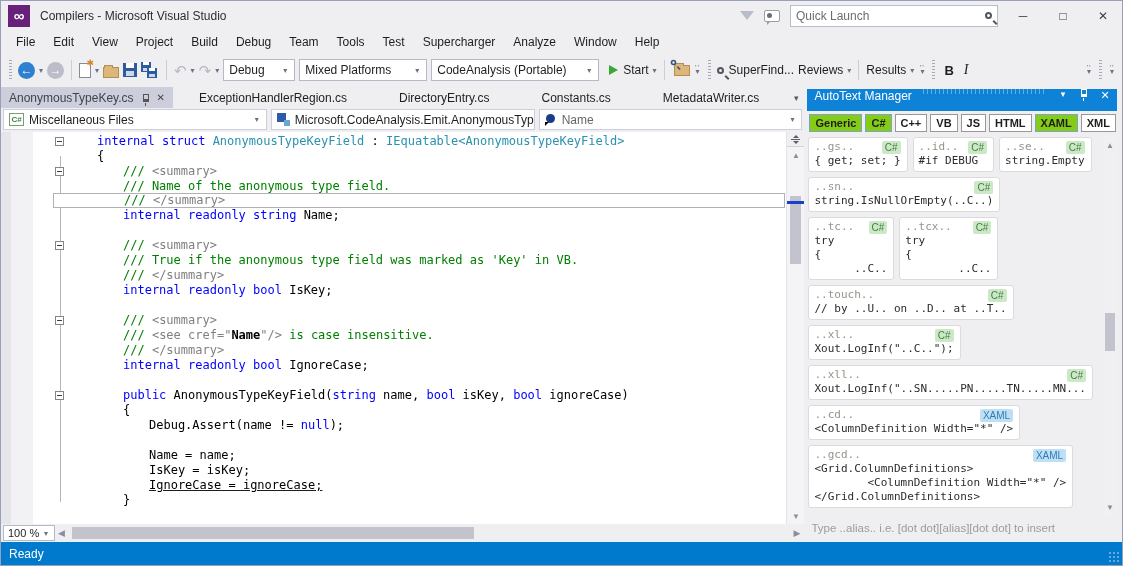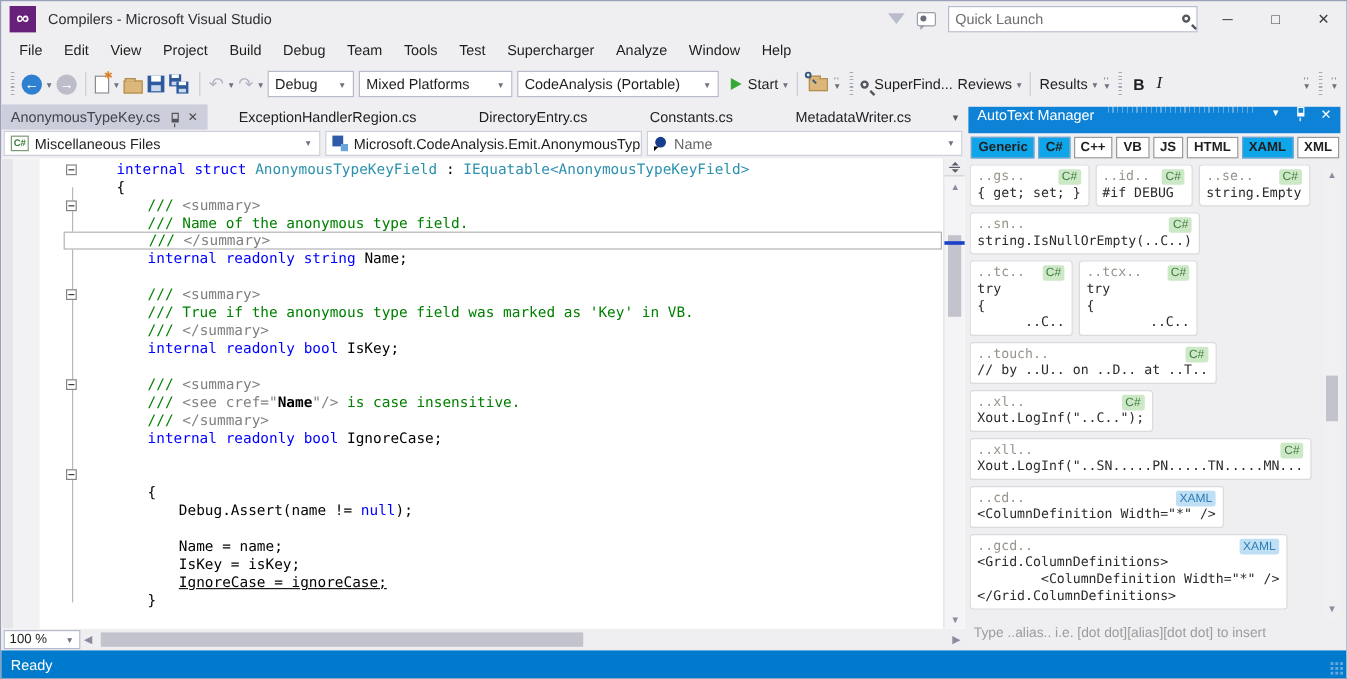--- a/index.html
+++ b/index.html
@@ -118,39 +118,39 @@
   .vsplit b { width:0; height:0; border-left:3px solid transparent; border-right:3px solid transparent; display:block; }
   .vsplit b.up { border-bottom:3px solid #5A5D68; }
   .vsplit b.dn { border-top:3px solid #5A5D68; }
   .arr { color:#8A8DA0; font-size:8px; text-align:center; display:block; }
   .vs-up { margin-top:4px; } 
   .vthumb { position:absolute; left:3px; right:3px; top:64px; height:68px; background:#C2C3CC; }
   .vmark { position:absolute; left:0; right:0; top:69px; height:3px; background:#1B3FC8; }
   .vs-dn { position:absolute; bottom:3px; left:0; right:0; }
 
   .hrow { height:18px; display:flex; align-items:center; gap:3px; padding:1px 2px; flex:0 0 auto; background:#EFEFF2; }
-  .zoombox { width:64px; height:16px; background:#fff; border:1px solid #B6B9C9; font-size:11px;
+  .zoombox { width:52px; height:16px; background:#fff; border:1px solid #B6B9C9; font-size:11px;
              display:flex; align-items:center; padding:0 4px; }
   .zoombox .car { margin-left:auto; }
   .harr { color:#8A8DA0; font-size:9px; }
   .htrack { flex:1; height:14px; position:relative; background:#EFEFF2; margin-right:16px; }
   .hthumb { position:absolute; left:4px; top:1px; width:402px; height:12px; background:#C2C3CC; }
 
   
   .panel { flex:1; margin:2px 5px 0 3px; display:flex; flex-direction:column; min-height:0; }
   .ptitle { height:22px; background:#0E82D6; color:#fff; display:flex; align-items:flex-start;
             padding:0 5px 0 7px; font-size:12px; flex:0 0 auto; gap:7px; }
   .ptgrip { flex:1; height:5px; margin:0 4px;
             background:repeating-linear-gradient(90deg,rgba(255,255,255,.35) 0 1px,transparent 1px 4px); }
   .ptbtn { color:#fff; font-size:9px; display:flex; align-items:center; justify-content:center; width:14px; }
   .wpin { width:6px; height:8px; border:1px solid #fff; border-bottom-width:3px; position:relative; }
   .wpin::after { content:''; position:absolute; left:1px; top:8px; width:1px; height:3px; background:#fff; }
   .ptabs { display:flex; gap:3px; padding:3px 1px 3px 2px; font-size:11px; font-weight:bold; flex:0 0 auto; flex-wrap:nowrap; }
   .ptab { border:1px solid #989898; background:#fff; padding:2px 5px; white-space:nowrap; }
-  .ptab.sel { background:#0ea5e9; border-color:#7BA4CC; }
+  .ptab.sel { background:#84cc16; border-color:#7BA4CC; }
   .pbody { flex:1 1 auto; position:relative; min-height:0; }
   .snips { position:absolute; inset:2px 17px 0 1px; display:flex; flex-direction:column; gap:5px; overflow:hidden; }
   .srow { display:flex; gap:5px; }
   .card { background:#fff; border:1px solid #DBDBDB; border-radius:3px; padding:2px 6px 3px 5px;
           font-family:"DejaVu Sans Mono",monospace; font-size:11px; line-height:14px; overflow:hidden; }
   .card .hdr { display:flex; align-items:center; gap:10px; color:#98938B; }
   .badge { margin-left:auto; font-family:"Liberation Sans",sans-serif; font-size:10px; padding:0 3px;
            border-radius:2px; line-height:13px; }
   .b-cs { background:#CDE8C7; color:#3F7D3F; }
   .b-xaml { background:#BFE0F4; color:#2E7CB8; }
@@ -420,20 +420,21 @@
               <span class="ctext" style="padding-left: 54px;"><span class="sg-k">internal</span><span class="sg-n"> </span><span class="sg-k">readonly</span><span class="sg-n"> </span><span class="sg-k">bool</span><span class="sg-n"> IgnoreCase;</span></span>
             </div>
             <div class="crow">
               <span class="ocell"></span>
               <span class="ctext" style="padding-left: 2px;"></span>
             </div>
             <div class="crow">
               <span class="ocell">
                 <span class="obox"></span>
               </span>
+              <span class="ctext" style="padding-left: 54px;"><span class="sg-k">public</span><span class="sg-n"> AnonymousTypeKeyField(</span><span class="sg-k">string</span><span class="sg-n"> name, </span><span class="sg-k">bool</span><span class="sg-n"> isKey, </span><span class="sg-k">bool</span><span class="sg-n"> ignoreCase)</span></span>
             </div>
             <div class="crow">
               <span class="ocell"></span>
               <span class="ctext" style="padding-left: 54px;"><span class="sg-n">{</span></span>
             </div>
             <div class="crow">
               <span class="ocell"></span>
               <span class="ctext" style="padding-left: 80px;"><span class="sg-n">Debug.Assert(name != </span><span class="sg-k">null</span><span class="sg-n">);</span></span>
             </div>
             <div class="crow">

